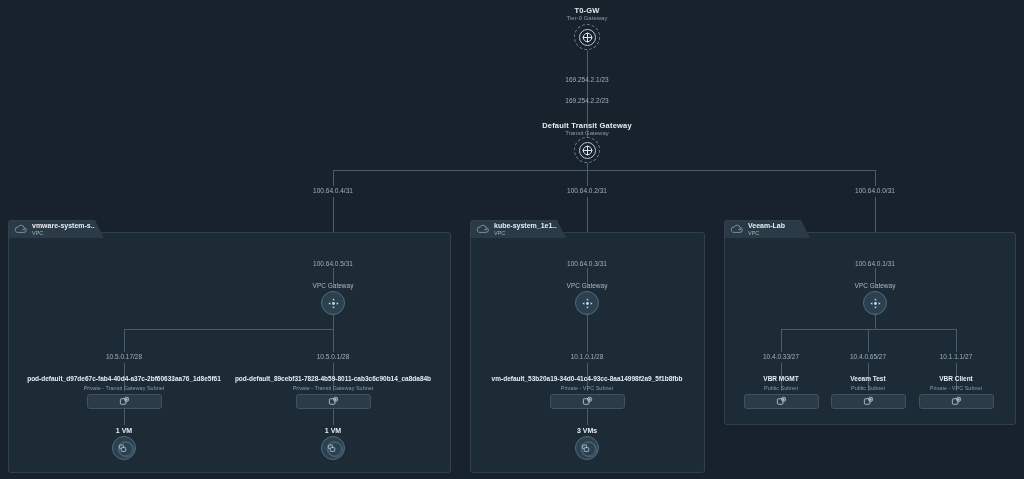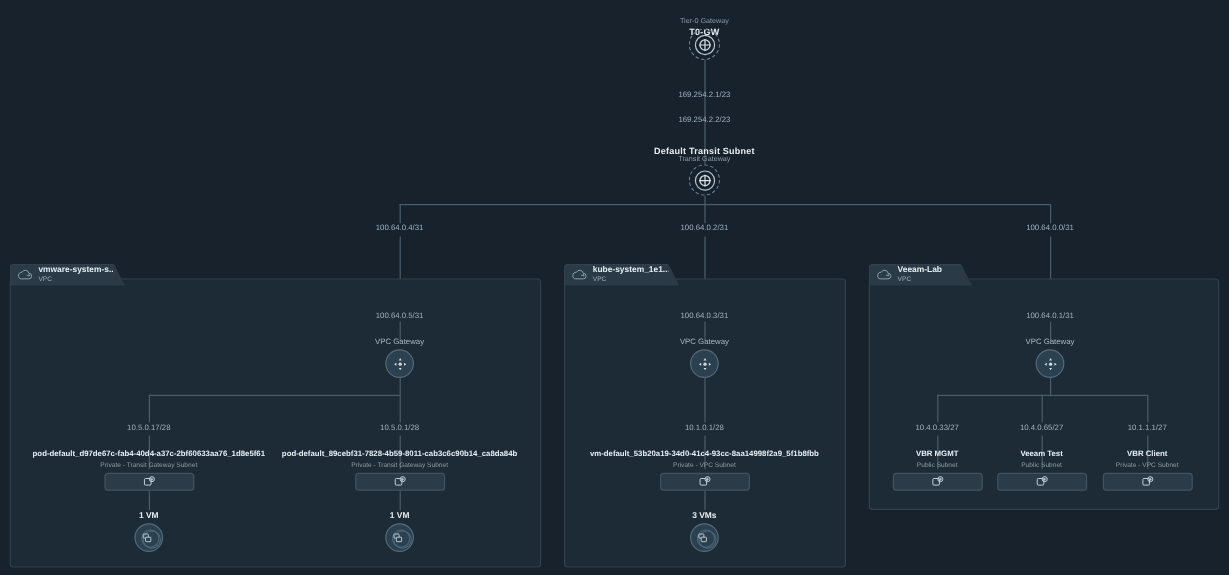--- a/index.html
+++ b/index.html
@@ -82,39 +82,39 @@
   }
 
   
   .ico{display:block;}
 </style>
 </head>
 <body>
 
 <div id="canvas">
 
-  <div class="abs t-title" style="left:517px;top:22px;width:140px;">T0-GW</div>
+  <div class="abs t-title" style="left:517px;top:6px;width:140px;">T0-GW</div>
   <div class="abs t-sub" style="left:517px;top:15px;width:140px;">Tier-0 Gateway</div>
 
   <div class="node-dashed" style="left:574px;top:24px;">
     <div class="inner">
       <svg class="ico" width="13" height="13" viewBox="0 0 13 13">
         <circle cx="6.5" cy="6.5" r="4.2" fill="none" stroke="#dbe5ec" stroke-width="1"></circle>
         <line x1="6.5" y1="1.6" x2="6.5" y2="11.4" stroke="#dbe5ec" stroke-width="1"></line>
         <line x1="1.6" y1="6.5" x2="11.4" y2="6.5" stroke="#dbe5ec" stroke-width="1"></line>
       </svg>
     </div>
   </div>
 
   <div class="line-v" style="left:587px;top:50px;height:87px;"></div>
 
   <div class="abs t-cidr" style="left:517px;top:76px;width:140px;">169.254.2.1/23</div>
   <div class="abs t-cidr" style="left:517px;top:97px;width:140px;">169.254.2.2/23</div>
 
-  <div class="abs t-title" style="left:487px;top:121px;width:200px;">Default Transit Subnet</div>
+  <div class="abs t-title" style="left:487px;top:121px;width:200px;">Default Transit Gateway</div>
   <div class="abs t-sub" style="left:487px;top:130px;width:200px;">Transit Gateway</div>
 
   <div class="node-dashed" style="left:574px;top:137px;">
     <div class="inner">
       <svg class="ico" width="13" height="13" viewBox="0 0 13 13">
         <circle cx="6.5" cy="6.5" r="4.2" fill="none" stroke="#dbe5ec" stroke-width="1"></circle>
         <line x1="6.5" y1="1.6" x2="6.5" y2="11.4" stroke="#dbe5ec" stroke-width="1"></line>
         <line x1="1.6" y1="6.5" x2="11.4" y2="6.5" stroke="#dbe5ec" stroke-width="1"></line>
       </svg>
     </div>

